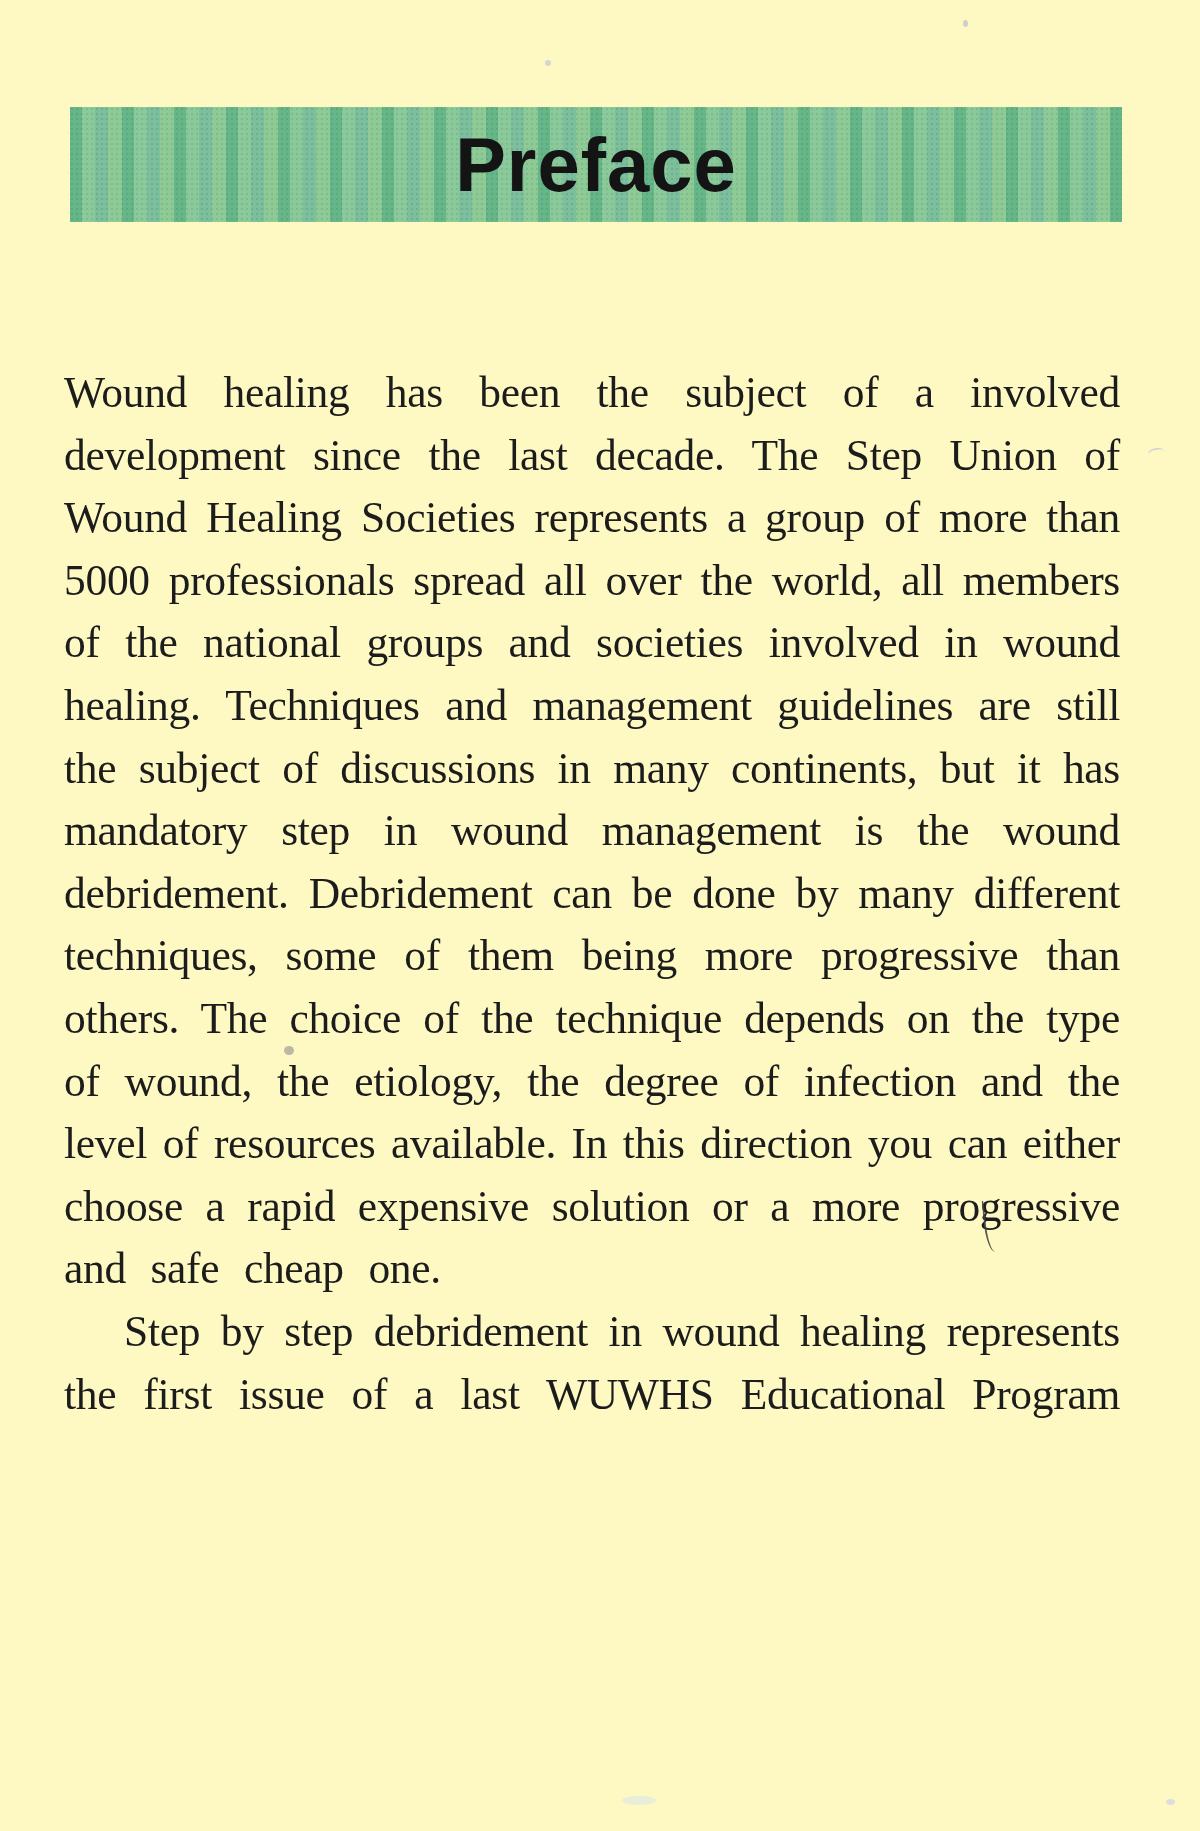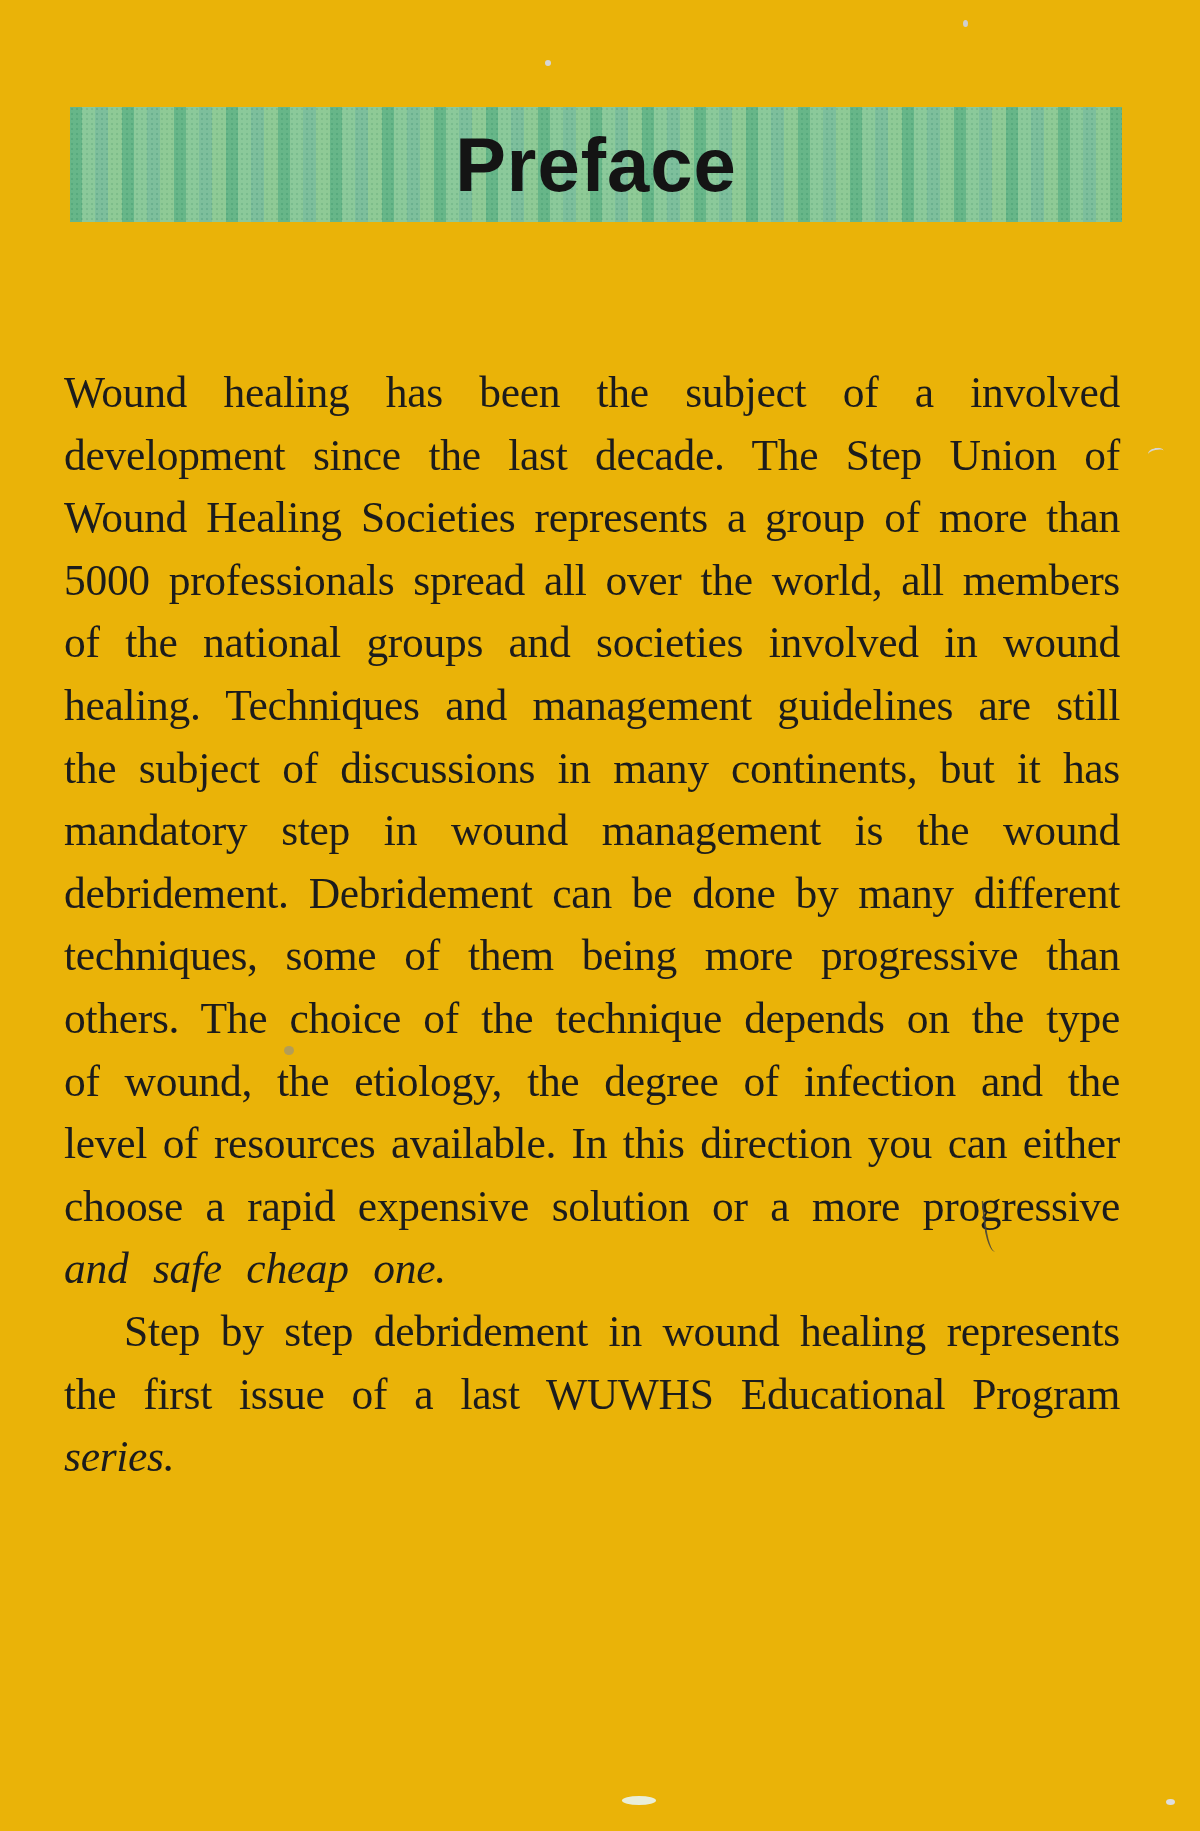--- a/index.html
+++ b/index.html
@@ -1,20 +1,20 @@
 <!DOCTYPE html>
 <html><head>
 <meta charset="utf-8">
 <style>
   html, body { margin: 0; padding: 0; background: #ffffff; }
   .page {
     position: relative;
     width: 1200px;
     height: 1831px;
-    background: #eab308;
+    background: #fef9c3;
     overflow: hidden;
     font-family: "Liberation Serif", serif;
   }
   
   .banner {
     position: absolute;
     left: 70px; top: 107px;
     width: 1052px; height: 115px;
     background-color: #82c294;
     background-image:
@@ -41,21 +41,21 @@
   .bodytext {
     position: absolute;
     left: 64px; top: 361px;
     width: 1056px;
     font-size: 43.5px;
     line-height: 62.6px;
     letter-spacing: -0.3px;
     color: #1c1c1c;
   }
   .line { text-align: justify; text-align-last: justify; }
-  .line.lastline { text-align-last: left; font-style: italic; }
+  .line.lastline { text-align-last: left; }
   .line.indent { text-indent: 60px; }
   .line.spread { word-spacing: 14px; }
   
   .signatures {
     position: absolute;
     right: 80px; top: 1616px;
     text-align: right;
     font-weight: bold;
     font-size: 50px;
     line-height: 58px;
@@ -98,21 +98,20 @@
     <div class="line">mandatory step in wound management is the wound</div>
     <div class="line">debridement. Debridement can be done by many different</div>
     <div class="line">techniques, some of them being more progressive than</div>
     <div class="line">others. The choice of the technique depends on the type</div>
     <div class="line">of wound, the etiology, the degree of infection and the</div>
     <div class="line">level of resources available. In this direction you can either</div>
     <div class="line">choose a rapid expensive solution or a more progressive</div>
     <div class="line lastline spread">and safe cheap one.</div>
     <div class="line indent">Step by step debridement in wound healing represents</div>
     <div class="line">the first issue of a last WUWHS Educational Program</div>
-    <div class="line lastline">series.</div>
   </div>
 
 
   <div class="artifact pen-stroke"></div>
   <div class="artifact speck-choice"></div>
   <div class="artifact speck-top-1"></div>
   <div class="artifact speck-top-2"></div>
   <div class="artifact curl-right"></div>
   <div class="artifact smudge-bottom"></div>
   <div class="artifact speck-bottom"></div>

